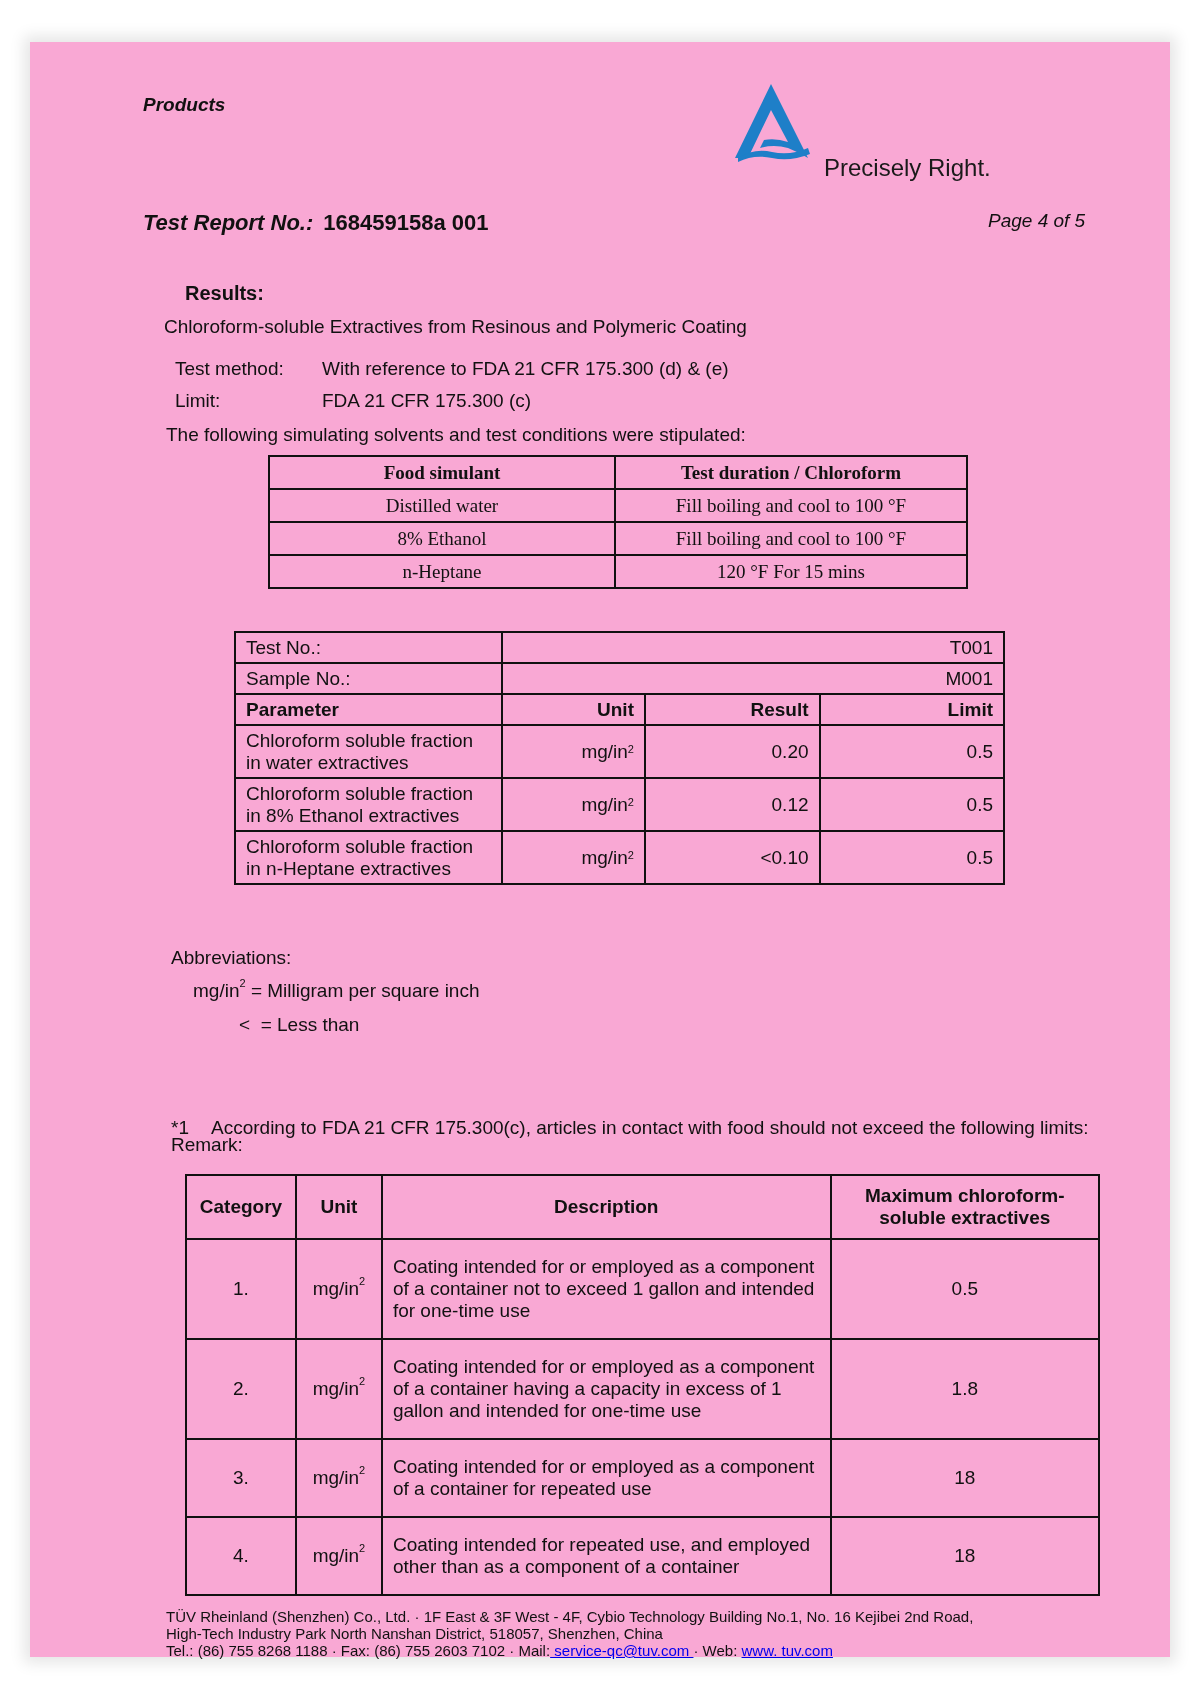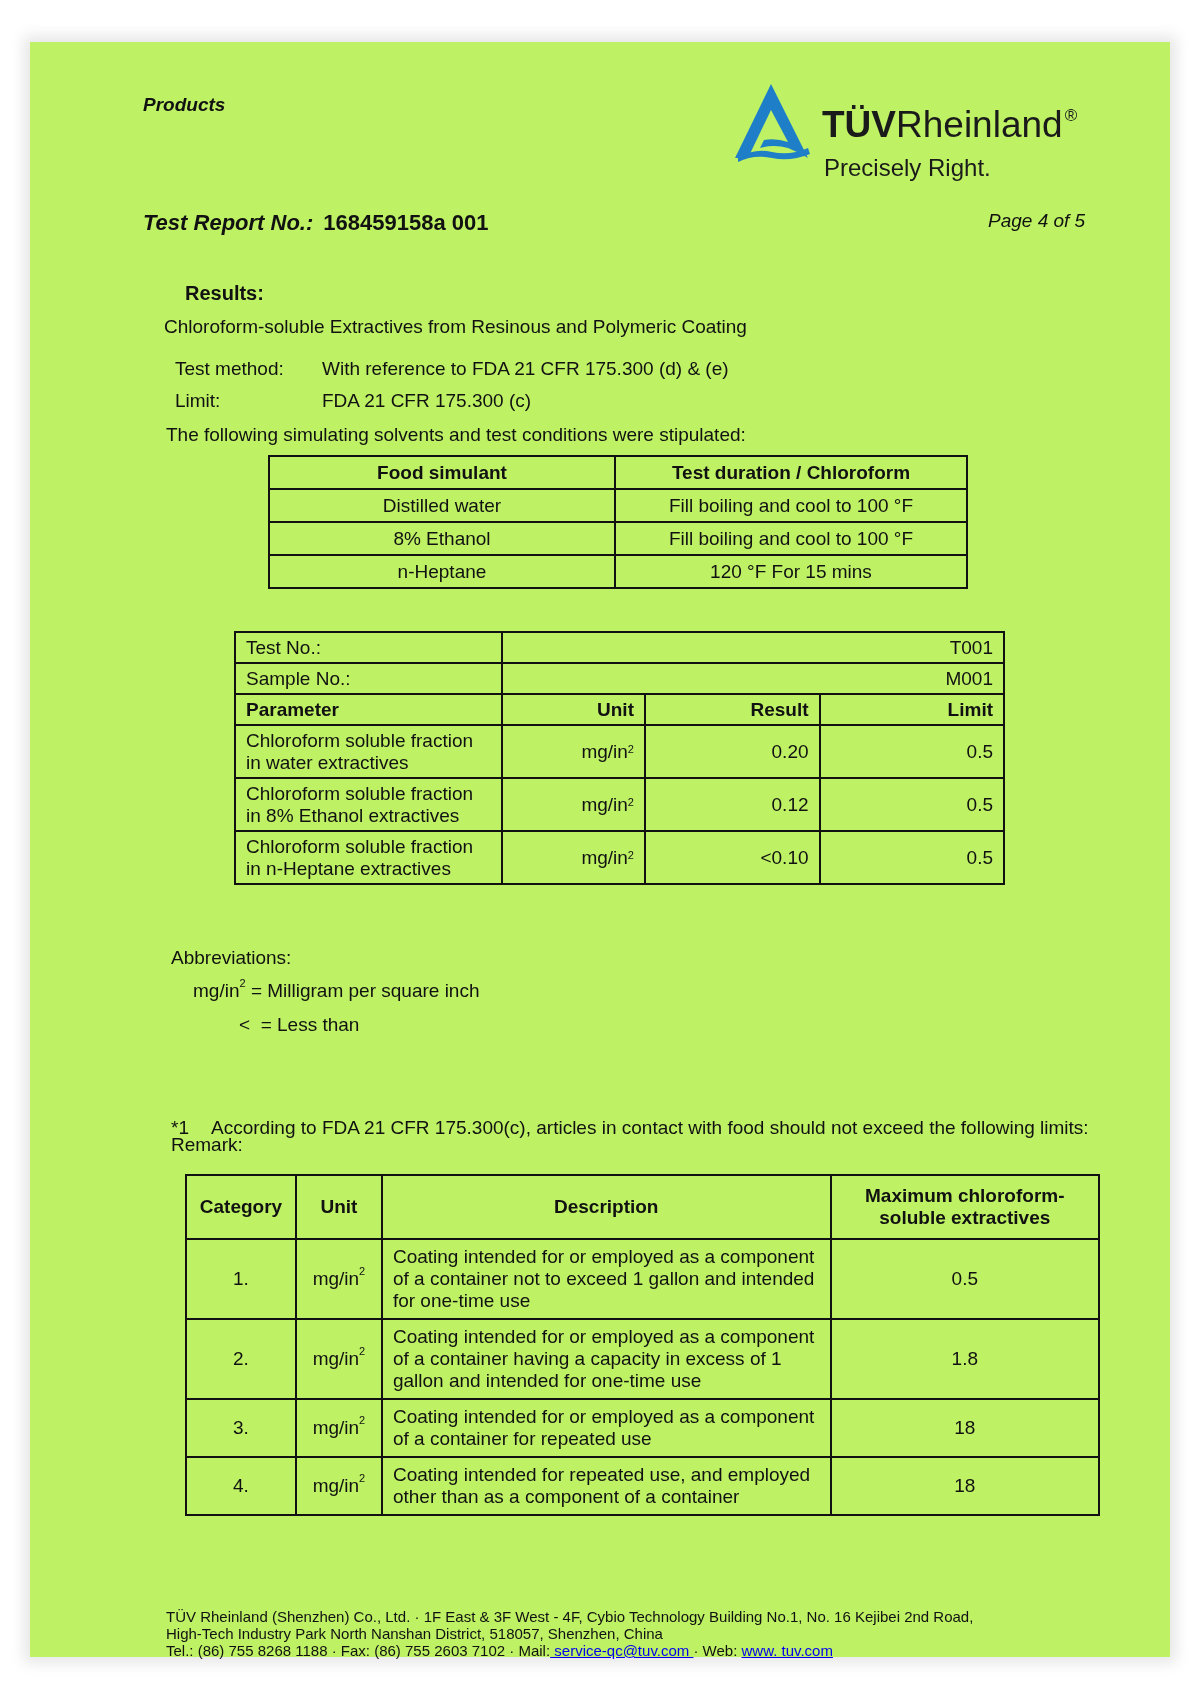--- a/index.html
+++ b/index.html
@@ -8,21 +8,21 @@
       background: #ffffff;
       position: relative;
       font-family: "Liberation Sans", sans-serif;
       color: #111;
       overflow: hidden;
     }
     .page {
       position: absolute;
       left: 30px; top: 42px;
       width: 1140px; height: 1615px;
-      background: #bef264;
+      background: #f9a8d4;
       box-shadow: 0 0 14px 6px rgba(0,0,0,0.10);
     }
     .abs { position: absolute; }
     .products { left: 113px; top: 52px; font-size: 19px; font-weight: bold; font-style: italic; }
     .logo { left: 700px; top: 40px; width: 420px; height: 110px; }
     .logo svg { position: absolute; left: 0; top: 0; }
     .logo-brand { position: absolute; left: 92px; top: 22px; font-size: 37px; letter-spacing: 0px; color: #1a1a1a; white-space: nowrap; }
     .logo-brand b { font-weight: bold; }
     .logo-brand .reg { font-size: 17px; vertical-align: top; position: relative; top: 2px; margin-left: 2px; }
     .logo-tag { position: absolute; left: 94px; top: 72px; font-size: 24px; color: #1a1a1a; white-space: nowrap; }
@@ -36,21 +36,21 @@
     .kv .k { position: absolute; left: 0; }
     .kv .v { position: absolute; left: 147px; }
     .row1 { left: 145px; top: 316px; width: 700px; height: 24px; }
     .row2 { left: 145px; top: 348px; width: 700px; height: 24px; }
     .intro { left: 136px; top: 382px; font-size: 19px; white-space: nowrap; }
 
     table { border-collapse: collapse; position: absolute; font-size: 19px; }
     td, th { border: 2px solid #111; padding: 0 10px; }
     th { font-weight: bold; }
 
-    .t1 { left: 238px; top: 413px; width: 700px; }
+    .t1 { left: 238px; top: 413px; width: 700px; font-family: Liberation Serif, serif; }
     .t1 td, .t1 th { height: 31px; text-align: center; }
     .t1 col.c1 { width: 347px; }
     .t1 col.c2 { width: 353px; }
 
     .t2 { left: 204px; top: 589px; width: 771px; }
     .t2 td, .t2 th { text-align: right; }
     .t2 .left { text-align: left; }
     .t2 .sh { height: 31px; }
     .t2 .dr { height: 53px; line-height: 22px; }
     sup { font-size: 11px; vertical-align: top; position: relative; top: -3px; }
@@ -59,21 +59,21 @@
     .abbr1 { left: 163px; top: 938px; font-size: 19px; white-space: nowrap; }
     .abbr2 { left: 209px; top: 972px; font-size: 19px; white-space: nowrap; }
     .abbr .sym { display: inline-block; }
     .remark-h { left: 141px; top: 1092px; font-size: 19px; }
     .note { left: 141px; top: 1075px; width: 960px; font-size: 19px; line-height: 22px; }
     .note .mark { position: absolute; left: 0; top: 0; }
     .note .txt { position: absolute; left: 40px; top: 0; width: 920px; }
 
     .t3 { left: 155px; top: 1132px; width: 915px; }
     .t3 td, .t3 th { text-align: center; }
-    .t3 .desc { text-align: left; line-height: 22px; padding: 6px 10px; }
+    .t3 .desc { text-align: left; line-height: 22px; padding: 16px 10px; }
     .t3 col.a { width: 110px; }
     .t3 col.b { width: 86px; }
     .t3 col.c { width: 450px; }
     .t3 col.d { width: 269px; }
     .t3 .hd { height: 64px; line-height: 22px; }
     .t3 .r3 { height: 75px; }
     .t3 .r2 { height: 53px; }
 
     .footer { left: 136px; top: 1566px; font-size: 15px; line-height: 17px; white-space: nowrap; }
     .footer a { color: #0000ee; text-decoration: underline; }
@@ -84,21 +84,20 @@
 <div class="page">
 
   <div class="abs products">Products</div>
 
   <div class="abs logo">
     <svg width="82" height="80" viewBox="0 0 82 80">
       <path d="M41 4 L78 74 L66 74 L41 26 L20 66 Q30 60 44 62 Q58 64 68 58 L60 46 L34 50 L44 30 Z" fill="none"></path>
       <path d="M41 2 L5 76 L18 76 L41 28 L58 60 Q46 56 34 58 L30 66 Q44 62 58 66 Q68 70 78 76 Z" fill="#1E7FC8"></path>
       <path d="M8 76 Q24 66 42 70 Q60 74 78 66 L80 72 Q60 80 42 76 Q24 72 8 80 Z" fill="#1E7FC8"></path>
     </svg>
-    <div class="logo-brand"><b>TÜV</b><span>Rheinland</span><span class="reg">®</span></div>
     <div class="logo-tag">Precisely Right.</div>
   </div>
 
   <div class="abs report-no"><span>Test Report No.:</span><span class="num">168459158a  001</span></div>
   <div class="abs page-no">Page  4  of 5</div>
 
   <div class="abs results-h">Results:</div>
   <div class="abs subtitle">Chloroform-soluble Extractives from Resinous and Polymeric Coating</div>
   <div class="abs kv row1">
     <span class="k">Test method:</span>

